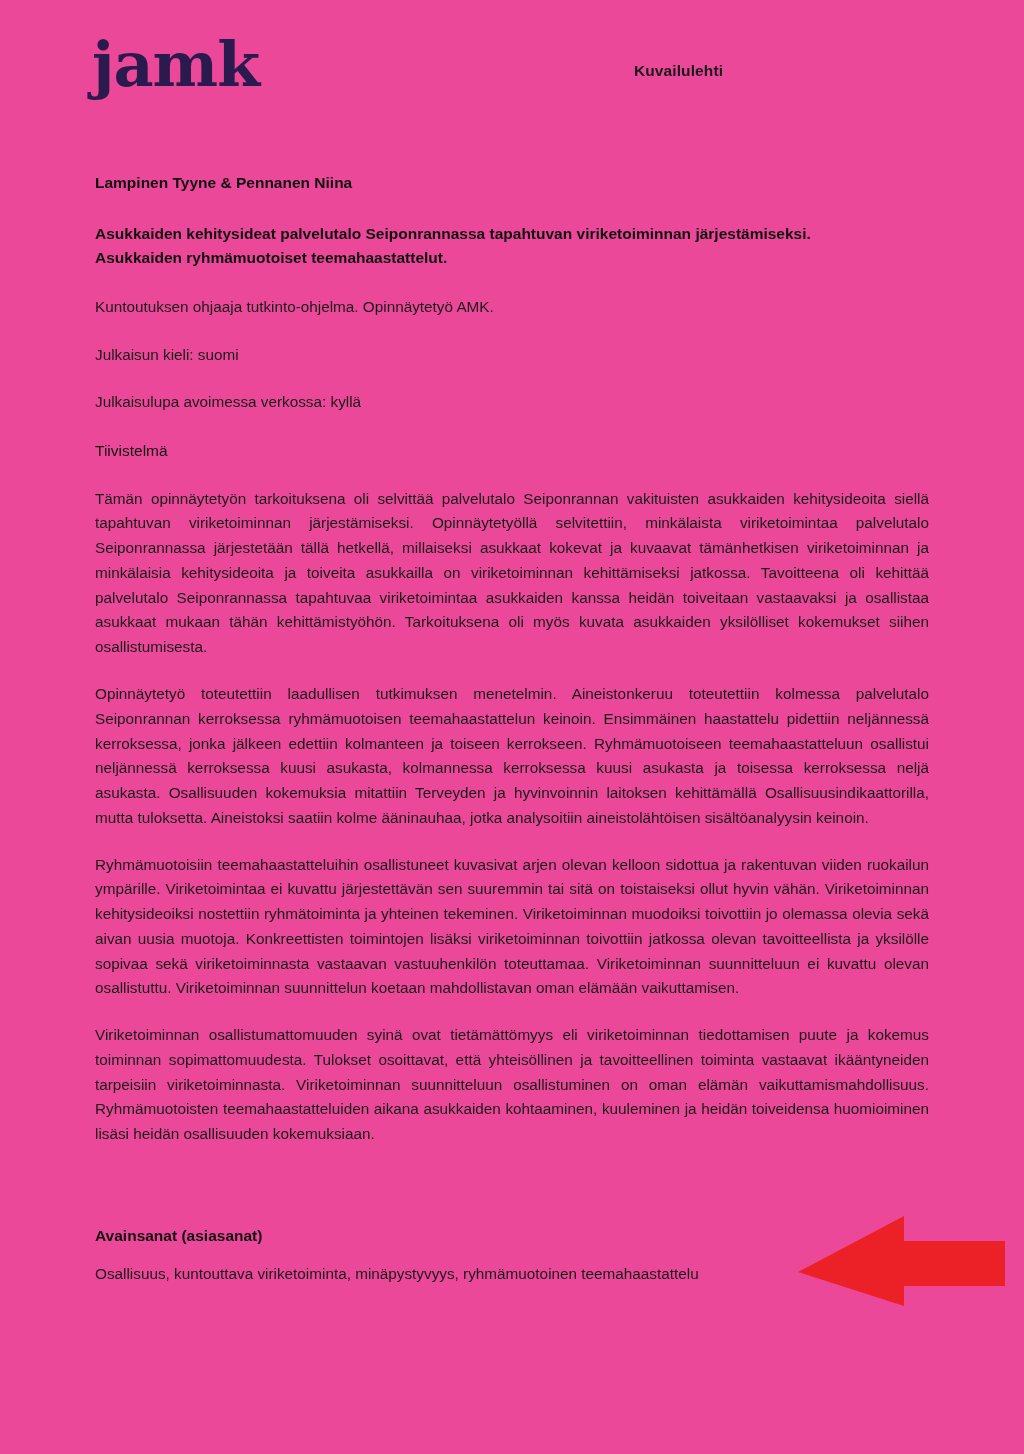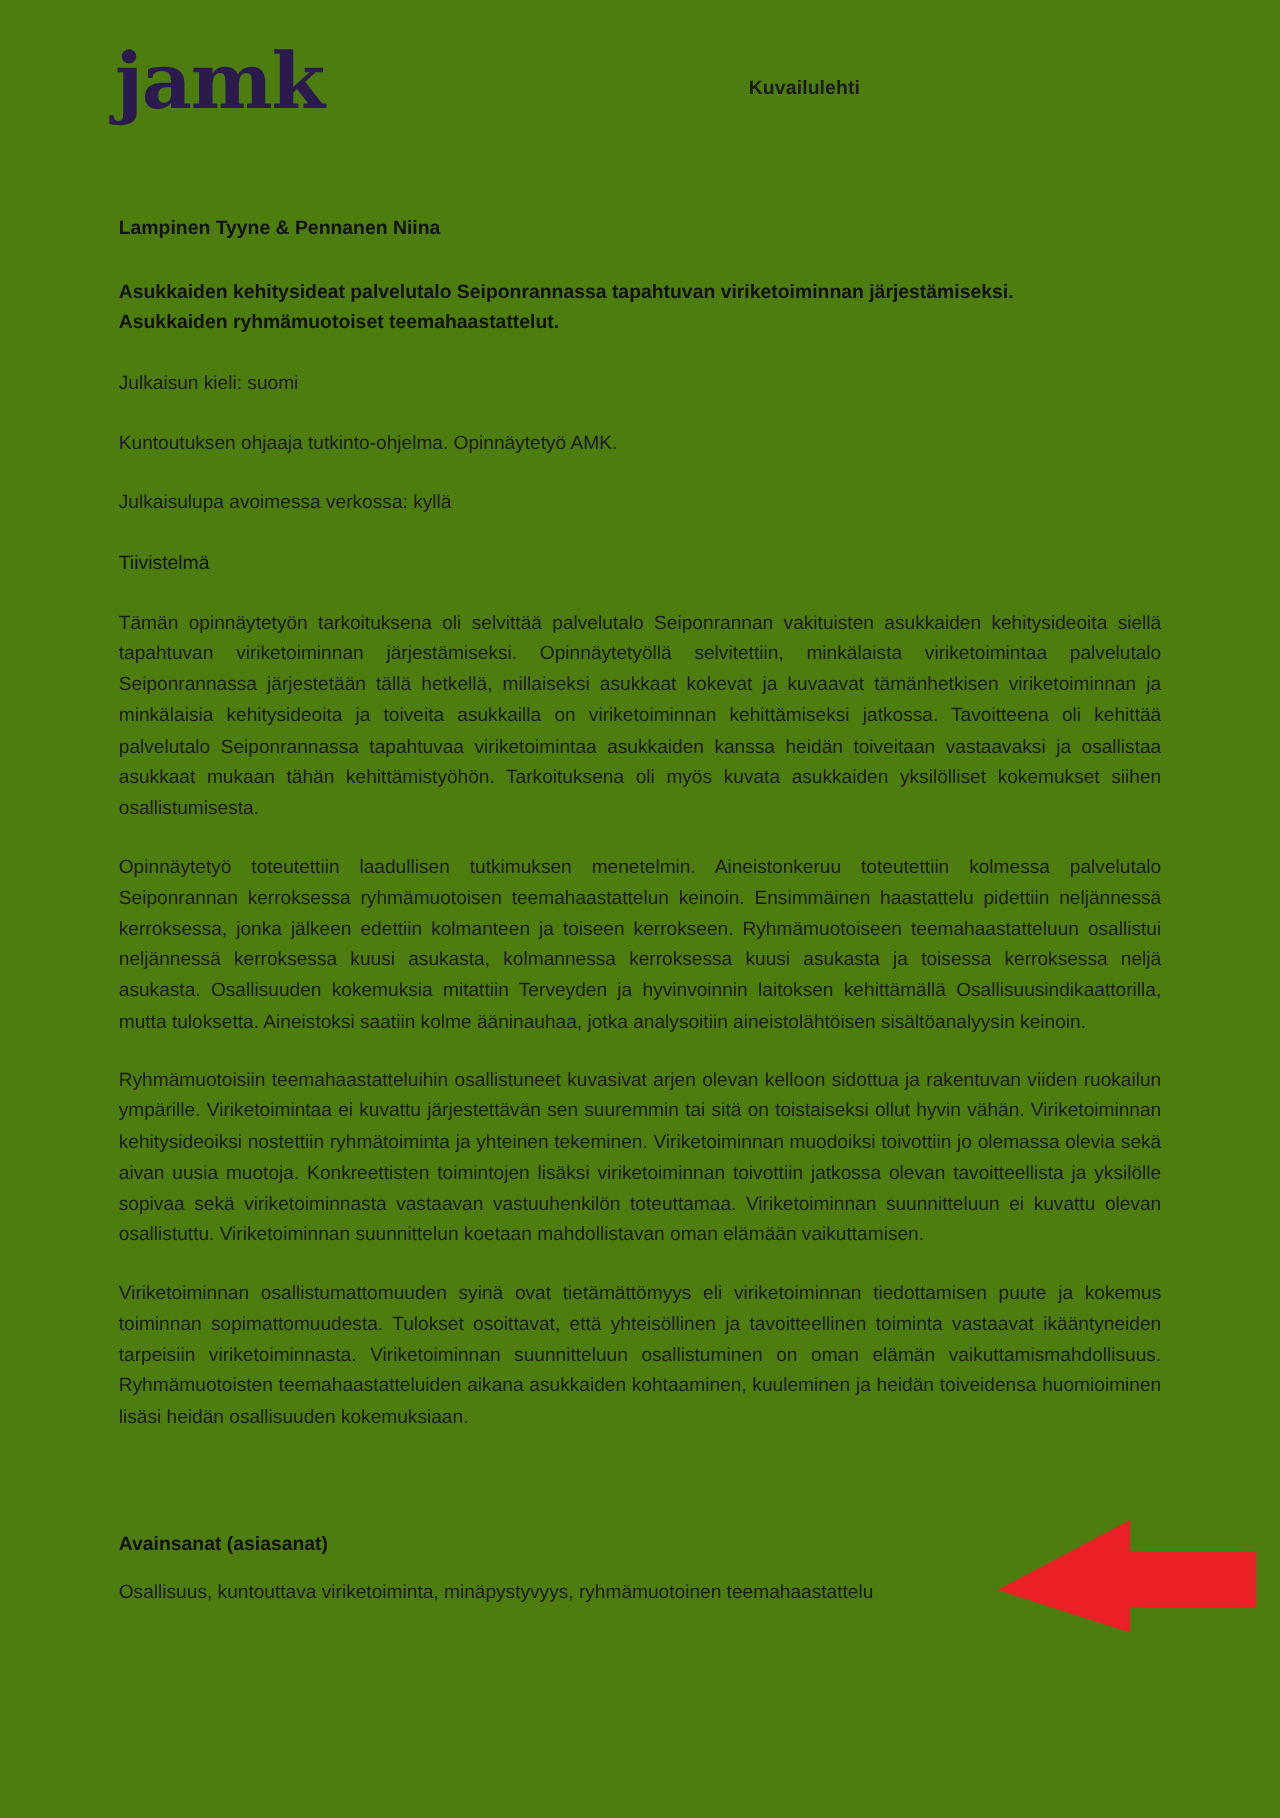--- a/index.html
+++ b/index.html
@@ -9,21 +9,21 @@
     background: #ffffff;
   }
   body {
     font-family: "Liberation Sans", sans-serif;
     color: #000000;
   }
   .page {
     position: relative;
     width: 1024px;
     height: 1454px;
-    background: #4d7c0f;
+    background: #ec4899;
     overflow: hidden;
     box-sizing: border-box;
   }
 
   
   .doc-header {
     position: absolute;
     left: 0;
     top: 0;
     width: 1024px;
@@ -36,21 +36,21 @@
     font-family: "DejaVu Serif", serif;
     font-weight: 700;
     font-size: 62px;
     line-height: 62px;
     letter-spacing: -1px;
     color: #2b1a4d;
     user-select: none;
   }
   .header-label {
     position: absolute;
-    left: 599px;
+    left: 634px;
     top: 62px;
     font-size: 15.5px;
     font-weight: 700;
     letter-spacing: 0.1px;
     color: #1a1a1a;
   }
 
   
   .content {
     position: absolute;
@@ -143,23 +143,23 @@
 
     <p class="authors">Lampinen Tyyne &amp; Pennanen Niina</p>
 
     <p class="doc-title">
       <span>Asukkaiden kehitysideat palvelutalo Seiponrannassa tapahtuvan viriketoiminnan järjestämiseksi.</span>
       <br>
       <span>Asukkaiden ryhmämuotoiset teemahaastattelut.</span>
     </p>
 
 
+    <p class="meta-line">Kuntoutuksen ohjaaja tutkinto-ohjelma. Opinnäytetyö AMK.</p>
+
     <p class="meta-line">Julkaisun kieli: suomi</p>
-
-    <p class="meta-line">Kuntoutuksen ohjaaja tutkinto-ohjelma. Opinnäytetyö AMK.</p>
 
     <p class="meta-line">Julkaisulupa avoimessa verkossa: kyllä</p>
 
     <p class="section-heading">Tiivistelmä</p>
 
     <p class="abstract-para">Tämän opinnäytetyön tarkoituksena oli selvittää palvelutalo Seiponrannan vakituisten asukkaiden kehitysideoita siellä tapahtuvan viriketoiminnan järjestämiseksi. Opinnäytetyöllä selvitettiin, minkälaista viriketoimintaa palvelutalo Seiponrannassa järjestetään tällä hetkellä, millaiseksi asukkaat kokevat ja kuvaavat tämänhetkisen viriketoiminnan ja minkälaisia kehitysideoita ja toiveita asukkailla on viriketoiminnan kehittämiseksi jatkossa. Tavoitteena oli kehittää palvelutalo Seiponrannassa tapahtuvaa viriketoimintaa asukkaiden kanssa heidän toiveitaan vastaavaksi ja osallistaa asukkaat mukaan tähän kehittämistyöhön. Tarkoituksena oli myös kuvata asukkaiden yksilölliset kokemukset siihen osallistumisesta.</p>
 
     <p class="abstract-para">Opinnäytetyö toteutettiin laadullisen tutkimuksen menetelmin. Aineistonkeruu toteutettiin kolmessa palvelutalo Seiponrannan kerroksessa ryhmämuotoisen teemahaastattelun keinoin. Ensimmäinen haastattelu pidettiin neljännessä kerroksessa, jonka jälkeen edettiin kolmanteen ja toiseen kerrokseen. Ryhmämuotoiseen teemahaastatteluun osallistui neljännessä kerroksessa kuusi asukasta, kolmannessa kerroksessa kuusi asukasta ja toisessa kerroksessa neljä asukasta. Osallisuuden kokemuksia mitattiin Terveyden ja hyvinvoinnin laitoksen kehittämällä Osallisuusindikaattorilla, mutta tuloksetta. Aineistoksi saatiin kolme ääninauhaa, jotka analysoitiin aineistolähtöisen sisältöanalyysin keinoin.</p>
 
     <p class="abstract-para">Ryhmämuotoisiin teemahaastatteluihin osallistuneet kuvasivat arjen olevan kelloon sidottua ja rakentuvan viiden ruokailun ympärille. Viriketoimintaa ei kuvattu järjestettävän sen suuremmin tai sitä on toistaiseksi ollut hyvin vähän. Viriketoiminnan kehitysideoiksi nostettiin ryhmätoiminta ja yhteinen tekeminen. Viriketoiminnan muodoiksi toivottiin jo olemassa olevia sekä aivan uusia muotoja. Konkreettisten toimintojen lisäksi viriketoiminnan toivottiin jatkossa olevan tavoitteellista ja yksilölle sopivaa sekä viriketoiminnasta vastaavan vastuuhenkilön toteuttamaa. Viriketoiminnan suunnitteluun ei kuvattu olevan osallistuttu. Viriketoiminnan suunnittelun koetaan mahdollistavan oman elämään vaikuttamisen.</p>

